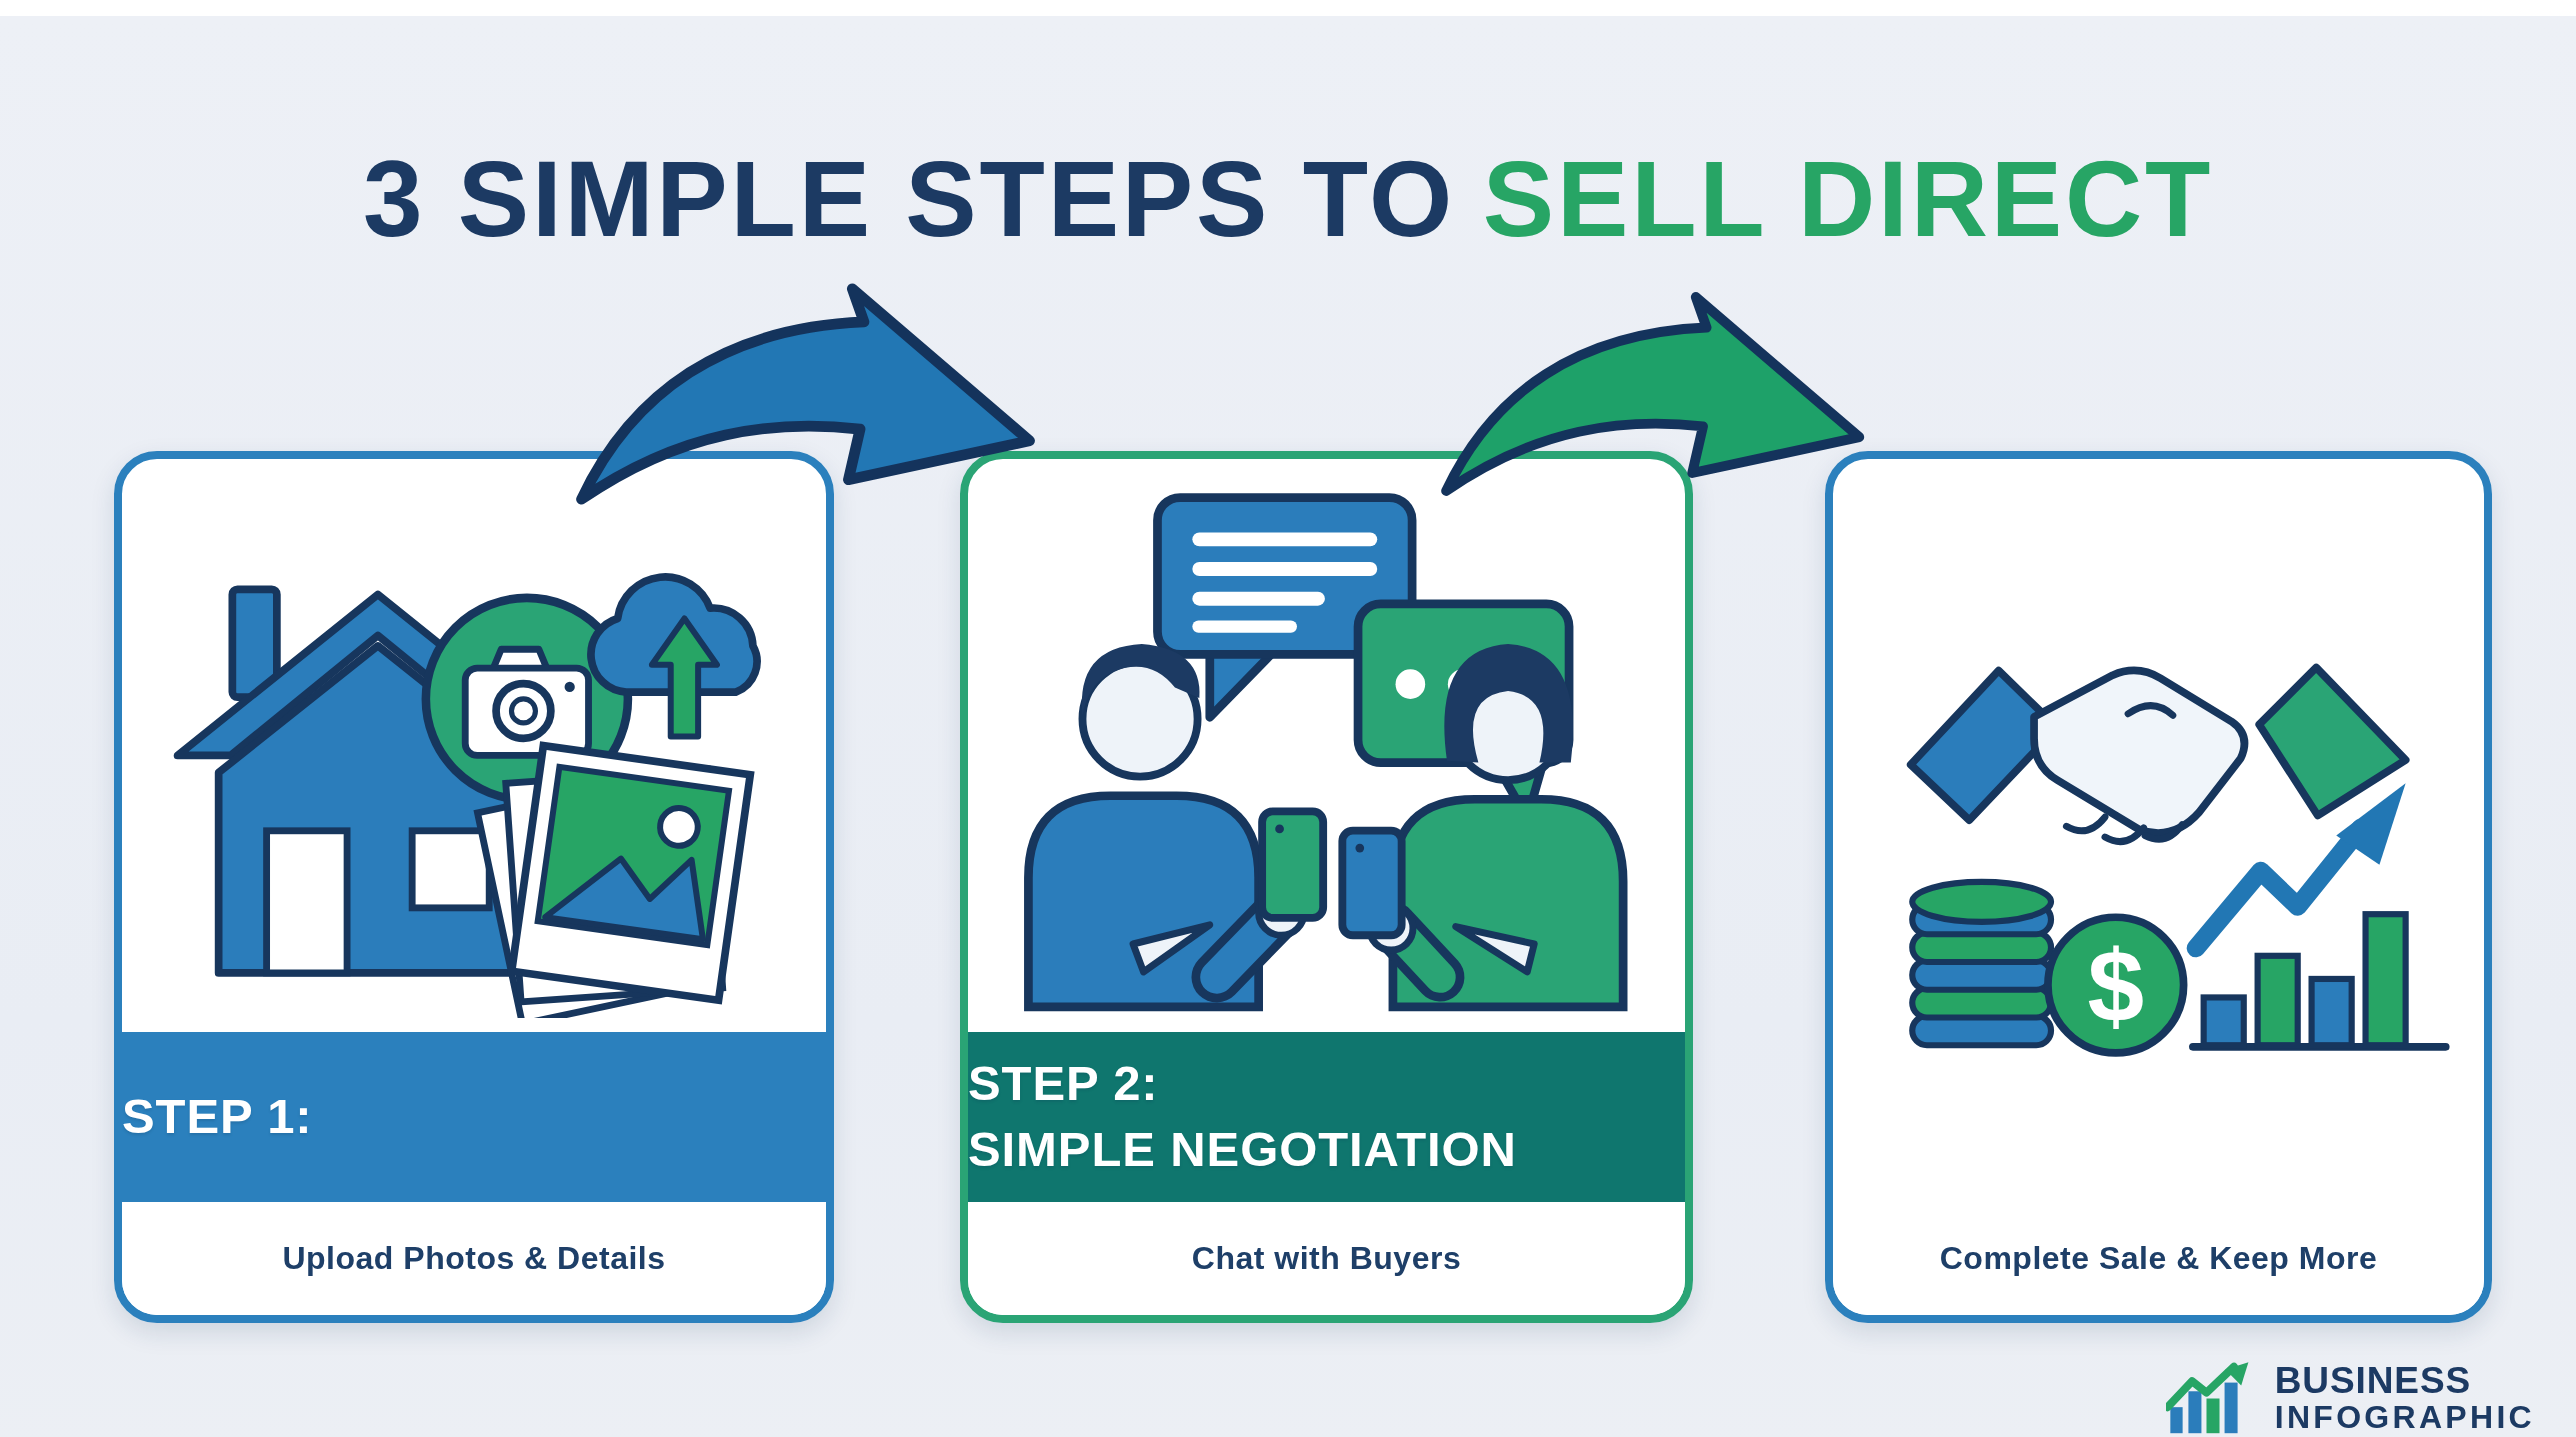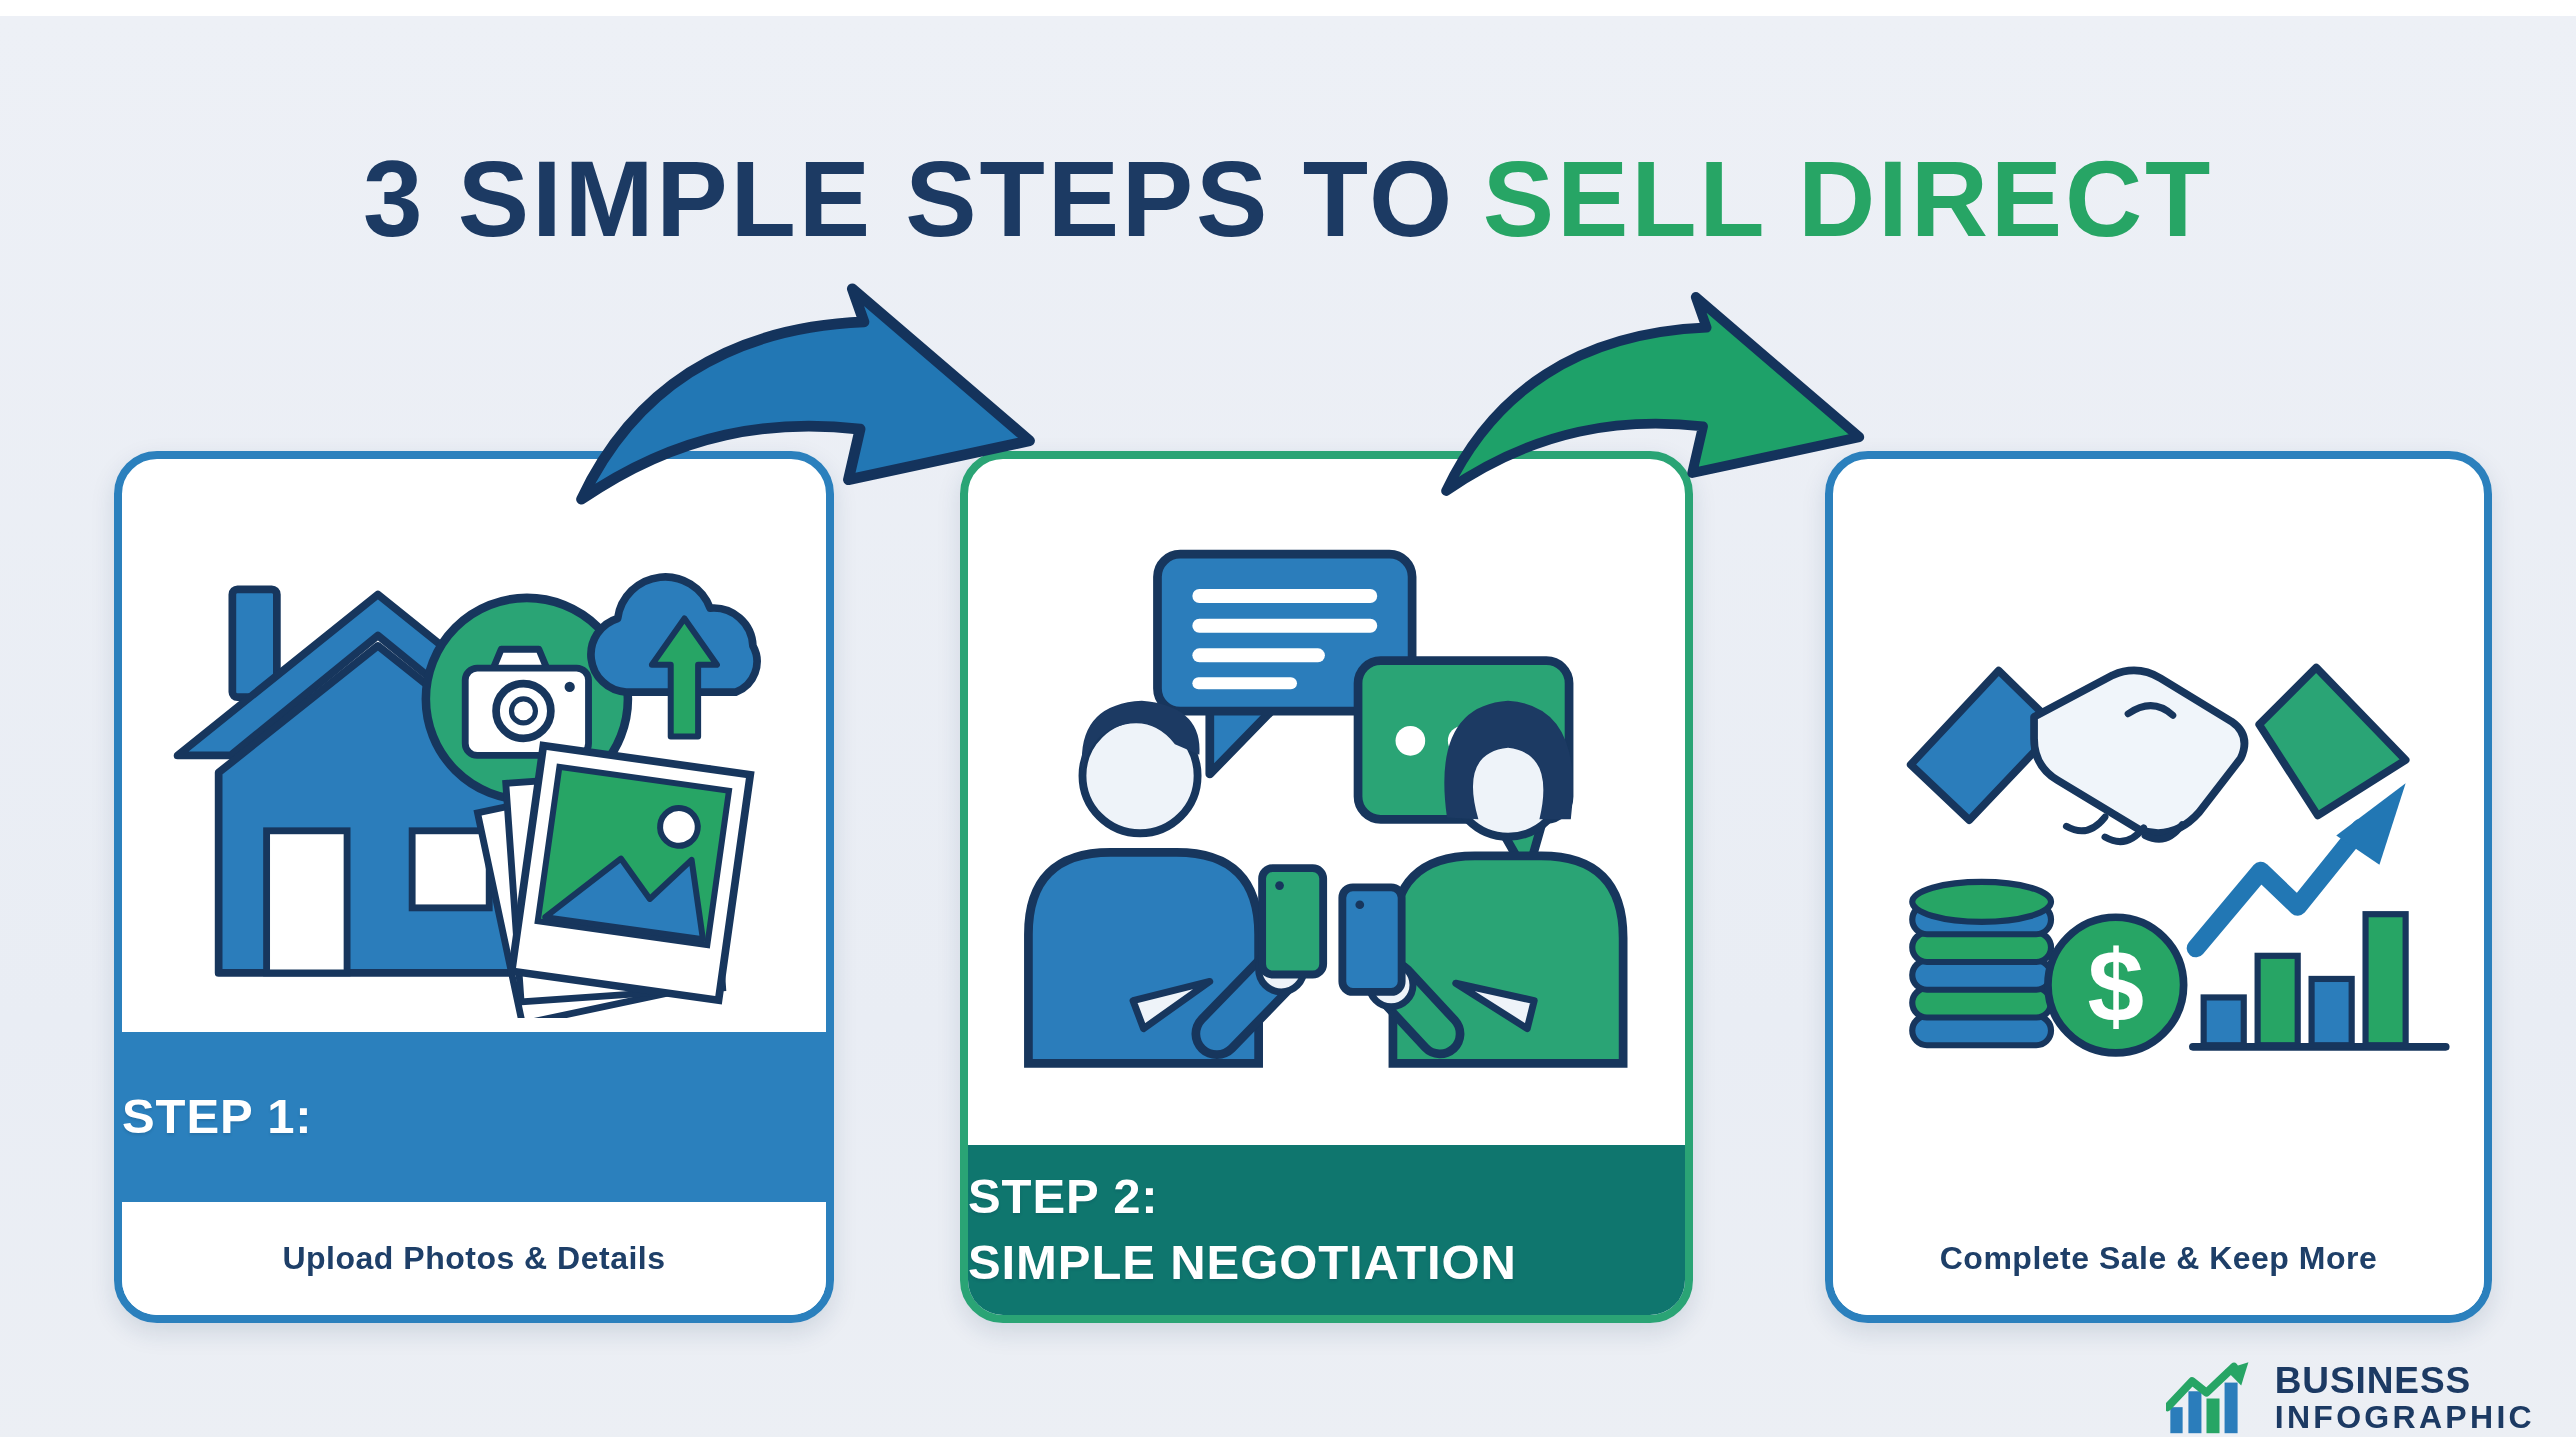--- a/index.html
+++ b/index.html
@@ -161,20 +161,21 @@
             <rect x="388" y="398" width="68" height="120" rx="12" fill="#2b7dbb" stroke="#17365d" stroke-width="9"></rect>
             <circle cx="408" cy="418" r="5" fill="#17365d"></circle>
           </g>
         </g>
       </svg>
     </div>
     <div class="card-band">
       <div>STEP 2:</div>
       <div>SIMPLE NEGOTIATION</div>
     </div>
+    <div class="card-caption">Chat with Buyers</div>
   </section>
 
   <section id="card-3" class="card card--blue">
     <div class="card-art">
       <svg viewBox="0 0 760 600">
 
         <g>
           <polygon points="58,214 172,92 248,166 134,286" fill="#2b7dbb" stroke="#17365d" stroke-width="10" stroke-linejoin="round"></polygon>
           <polygon points="510,162 584,88 700,208 586,280" fill="#2aa475" stroke="#17365d" stroke-width="10" stroke-linejoin="round"></polygon>
           <path d="M218 152 L320 98 Q352 84 382 102 L474 158 Q500 176 486 206 L432 276 Q398 314 354 298 L248 234 Q218 216 218 180 Z" fill="#f0f5fa" stroke="#17365d" stroke-width="10" stroke-linejoin="round"></path>

